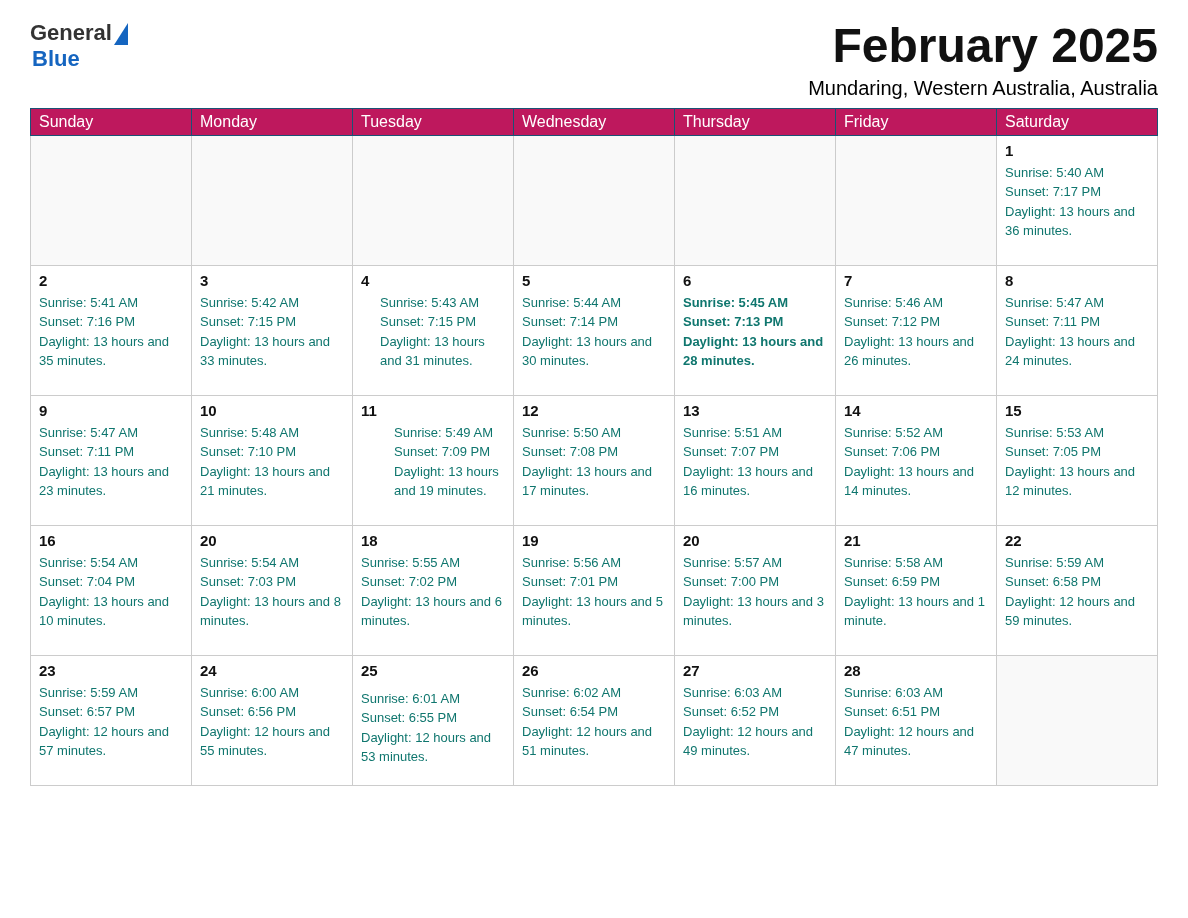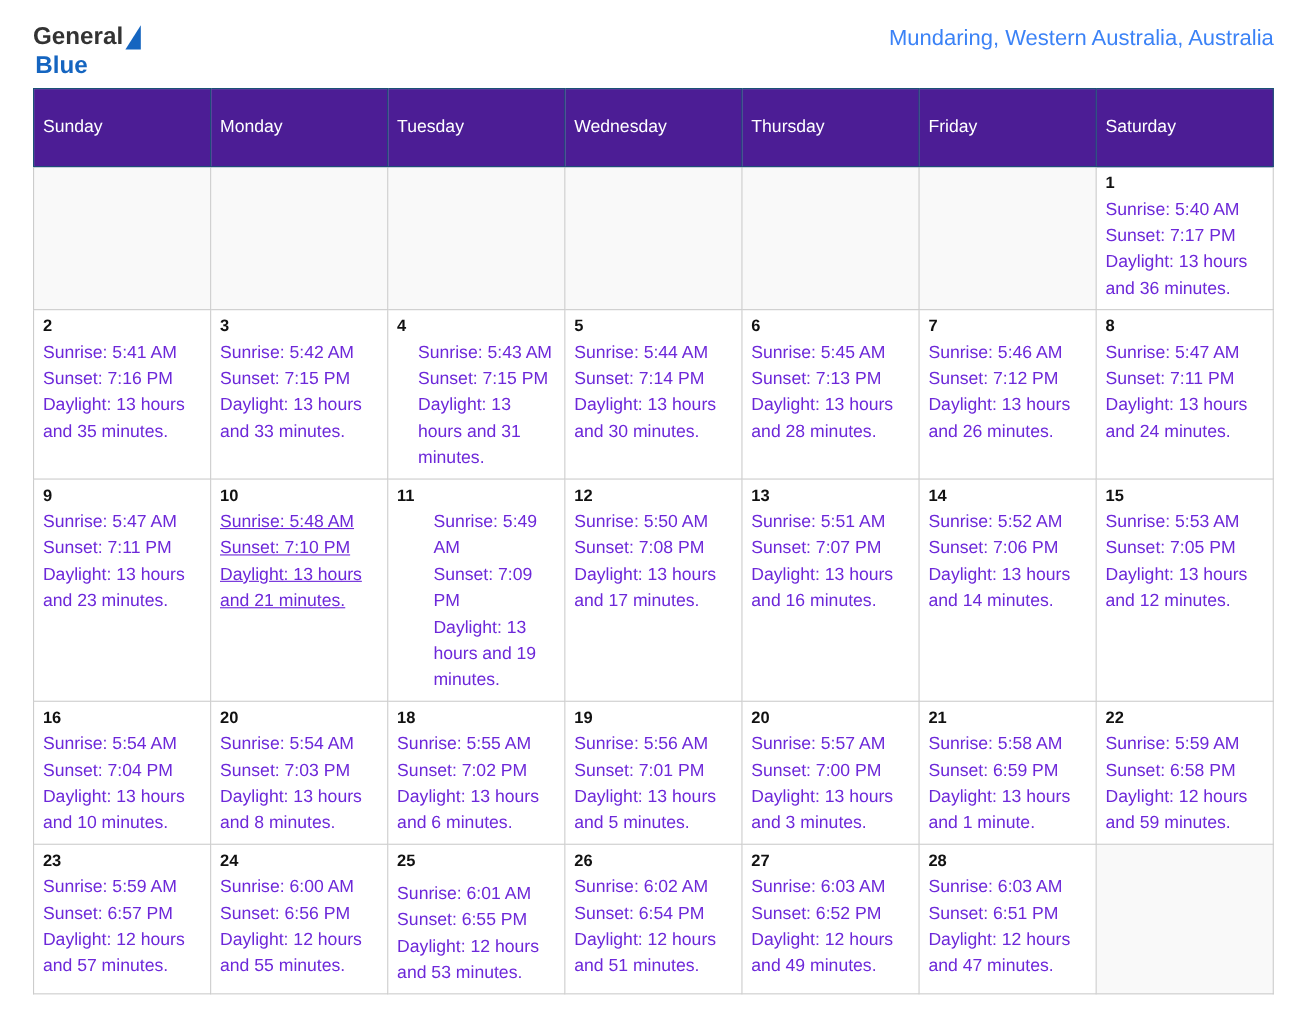--- a/index.html
+++ b/index.html
@@ -39,56 +39,56 @@
       text-align: right;
     }
     .month-title {
       font-size: 48px;
       font-weight: bold;
       color: #111;
       line-height: 1.1;
     }
     .location-title {
       font-size: 20px;
-      color: #3b82f6;
+      color: #000000;
       margin-top: 4px;
     }
     .calendar {
       width: 100%;
       border-collapse: collapse;
       margin-top: 8px;
     }
     .calendar th {
-      background: #4c1d95;
+      background: #be185d;
       color: #fff;
       font-size: 16px;
       font-weight: normal;
-      padding: 26px 8px;
+      padding: 4px 8px;
       text-align: left;
       border: 1px solid #1a5276;
     }
     .calendar td {
       border: 1px solid #ccc;
       vertical-align: top;
       padding: 6px 8px;
       width: 14.28%;
       min-height: 110px;
       font-size: 12.5px;
       color: #222;
     }
     .day-number {
       font-size: 15px;
       font-weight: bold;
       color: #111;
       margin-bottom: 4px;
       display: block;
     }
     .day-info {
-      font-size: 16px;
-      color: #6d28d9;
+      font-size: 13px;
+      color: #0f766e;
       line-height: 1.5;
     }
     .empty-cell {
       background: #f9f9f9;
     }
     .calendar tr td {
       height: 130px;
     }
     .logo-wrapper {
       display: flex;
@@ -112,20 +112,21 @@
   <div class="logo-wrapper">
     <div class="logo-line1">
       <span class="logo-text-general">General</span>
       <span class="logo-triangle"></span>
     </div>
     <div class="logo-line2">
       <span class="logo-text-blue">Blue</span>
     </div>
   </div>
   <div class="title-area">
+    <div class="month-title">February 2025</div>
     <div class="location-title">Mundaring, Western Australia, Australia</div>
   </div>
 </div>
 
 <table class="calendar">
   <thead>
     <tr>
     <th>Sunday</th>
         <th>Monday</th>
         <th>Tuesday</th>
@@ -170,21 +171,21 @@
 Daylight: 13 hours and 31 minutes.</div>
         </td>
         <td>
           <span class="day-number">5</span>
           <div class="day-info" style="white-space: pre-line;">Sunrise: 5:44 AM
 Sunset: 7:14 PM
 Daylight: 13 hours and 30 minutes.</div>
         </td>
         <td>
           <span class="day-number">6</span>
-          <div class="day-info" style="white-space: pre-line;">Sunrise: 5:45 AM
+          <div class="day-info" style="white-space: pre-line; font-weight: bold;">Sunrise: 5:45 AM
 Sunset: 7:13 PM
 Daylight: 13 hours and 28 minutes.</div>
         </td>
         <td>
           <span class="day-number">7</span>
           <div class="day-info" style="white-space: pre-line;">Sunrise: 5:46 AM
 Sunset: 7:12 PM
 Daylight: 13 hours and 26 minutes.</div>
         </td>
         <td>
@@ -196,21 +197,21 @@
       </tr>
       <tr>
         <td>
           <span class="day-number">9</span>
           <div class="day-info" style="white-space: pre-line;">Sunrise: 5:47 AM
 Sunset: 7:11 PM
 Daylight: 13 hours and 23 minutes.</div>
         </td>
         <td>
           <span class="day-number">10</span>
-          <div class="day-info" style="white-space: pre-line; text-decoration: underline;">Sunrise: 5:48 AM
+          <div class="day-info" style="white-space: pre-line;">Sunrise: 5:48 AM
 Sunset: 7:10 PM
 Daylight: 13 hours and 21 minutes.</div>
         </td>
         <td>
           <span class="day-number">11</span>
           <div class="day-info" style="white-space: pre-line; margin-left: 33px;">Sunrise: 5:49 AM
 Sunset: 7:09 PM
 Daylight: 13 hours and 19 minutes.</div>
         </td>
         <td>

